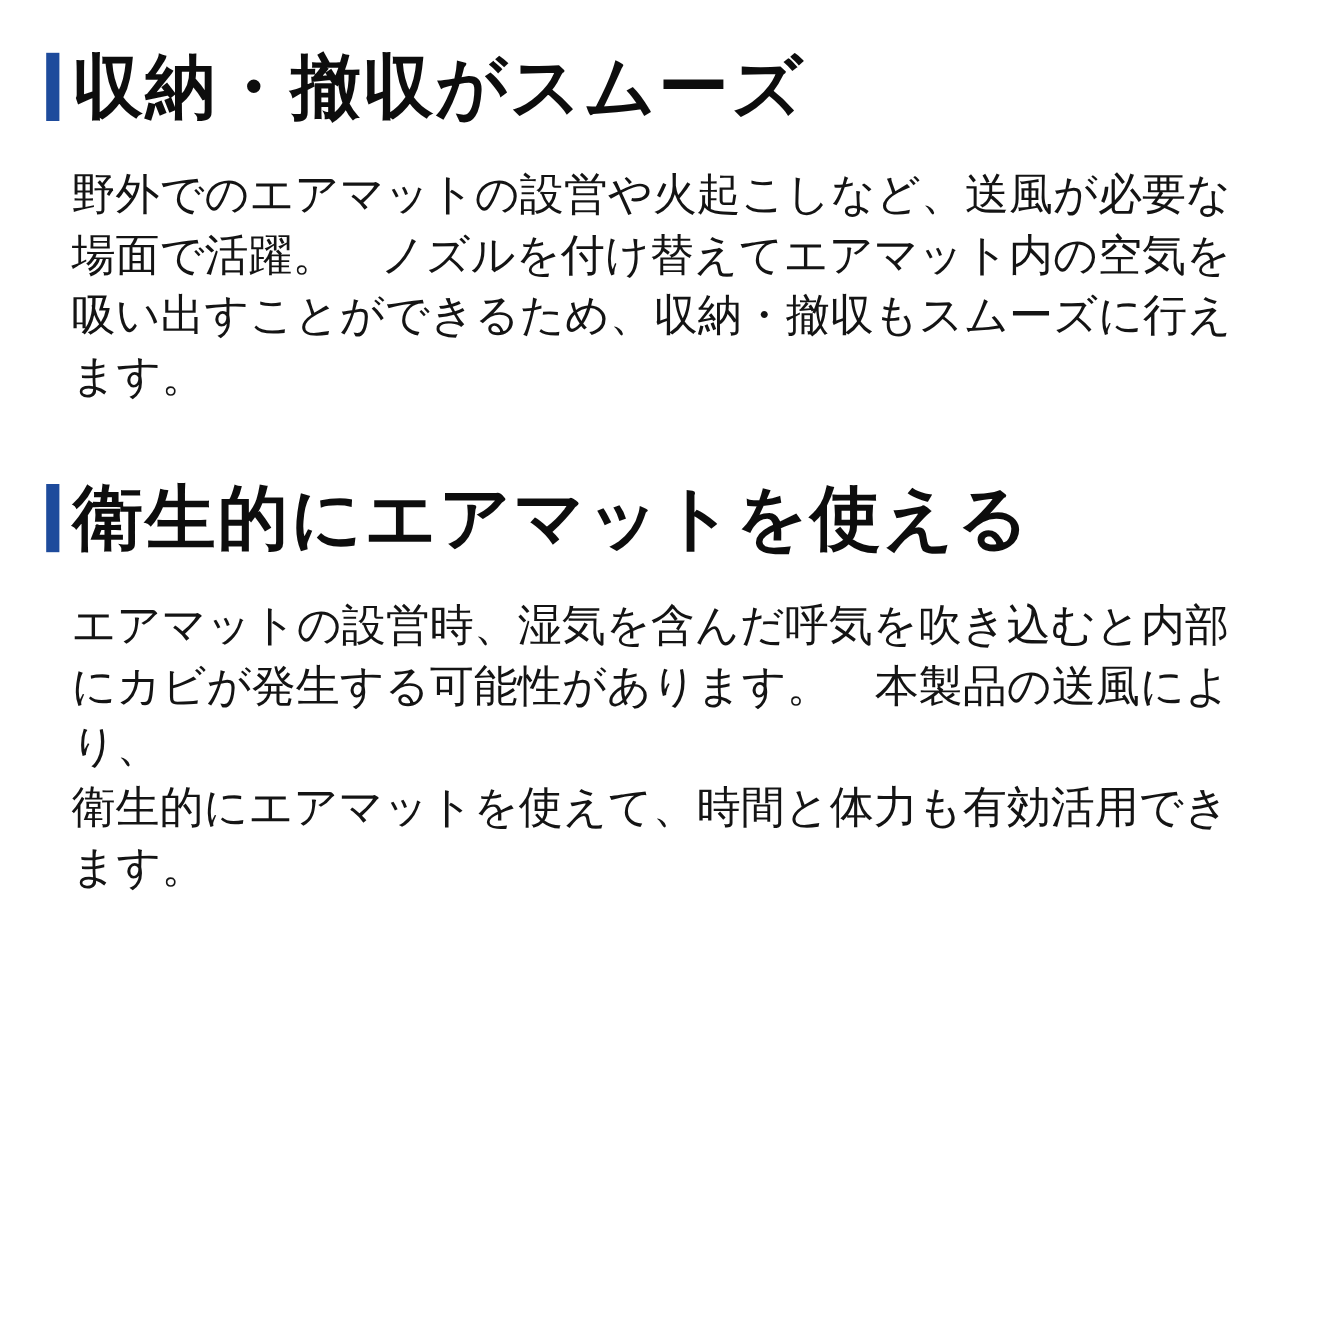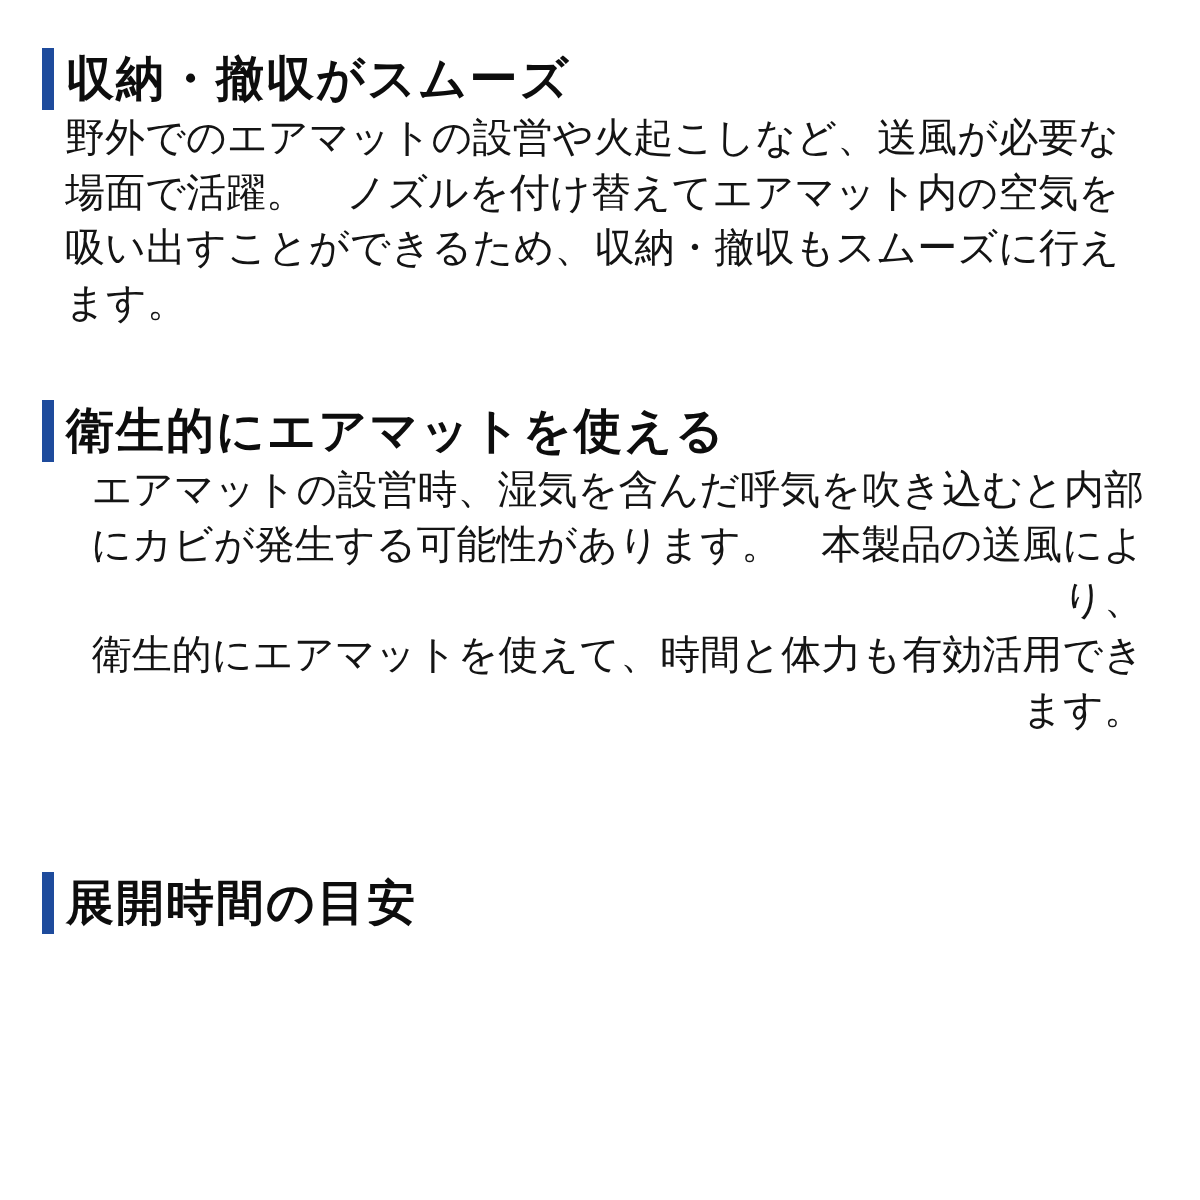--- a/index.html
+++ b/index.html
@@ -21,36 +21,37 @@
     align-items: stretch;
     height: 62px;
   }
   .accent-bar {
     flex: none;
     width: 12px;
     background: var(--accent, #1e4b9c);
   }
   .heading {
     margin-left: 12px;
-    font-size: 48px;
+    font-size: 64px;
     line-height: 62px;
     font-weight: 900;
     letter-spacing: 2px;
     color: #0d0d0d;
     white-space: nowrap;
   }
   .body-text {
     margin-left: 23px;
+    margin-top: 40px;
     font-size: 40px;
     line-height: 55px;
     letter-spacing: 0px;
     color: #141414;
     white-space: pre-line;
   }
-  .feature-2 { margin-top: 70px; text-align: right; }
+  .feature-2 { margin-top: 70px; }
   .feature-3 { margin-top: 135px; }
 </style>
 </head>
 <body>
 
 <main class="page">
 
   <section class="feature feature-1">
     <div class="heading-row">
       <span class="accent-bar"></span>
@@ -67,19 +68,15 @@
       <span class="accent-bar"></span>
       <h2 class="heading">衛生的にエアマットを使える</h2>
     </div>
     <p class="body-text">エアマットの設営時、湿気を含んだ呼気を吹き込むと内部
 にカビが発生する可能性があります。　本製品の送風により、
 衛生的にエアマットを使えて、時間と体力も有効活用でき
 ます。</p>
   </section>
 
   <section class="feature feature-3">
-    <div class="heading-row">
-      <span class="accent-bar"></span>
-      <h2 class="heading">展開時間の目安</h2>
-    </div>
   </section>
 
 </main>
 
 </body></html>

